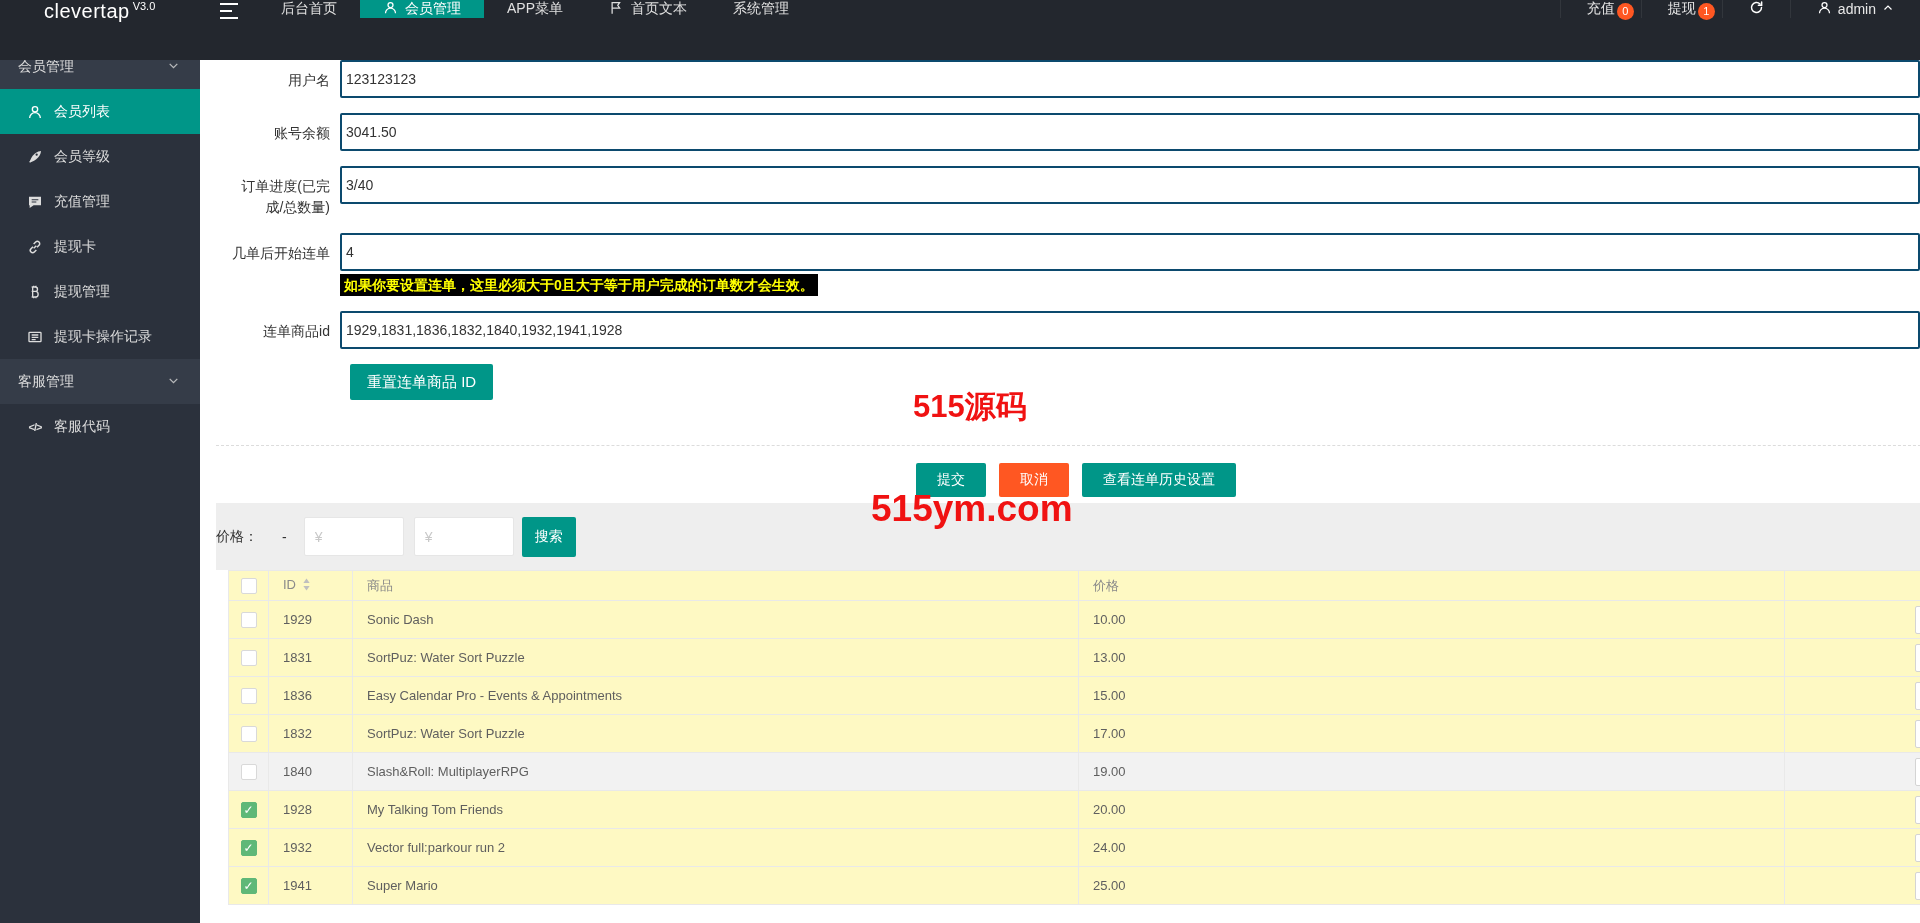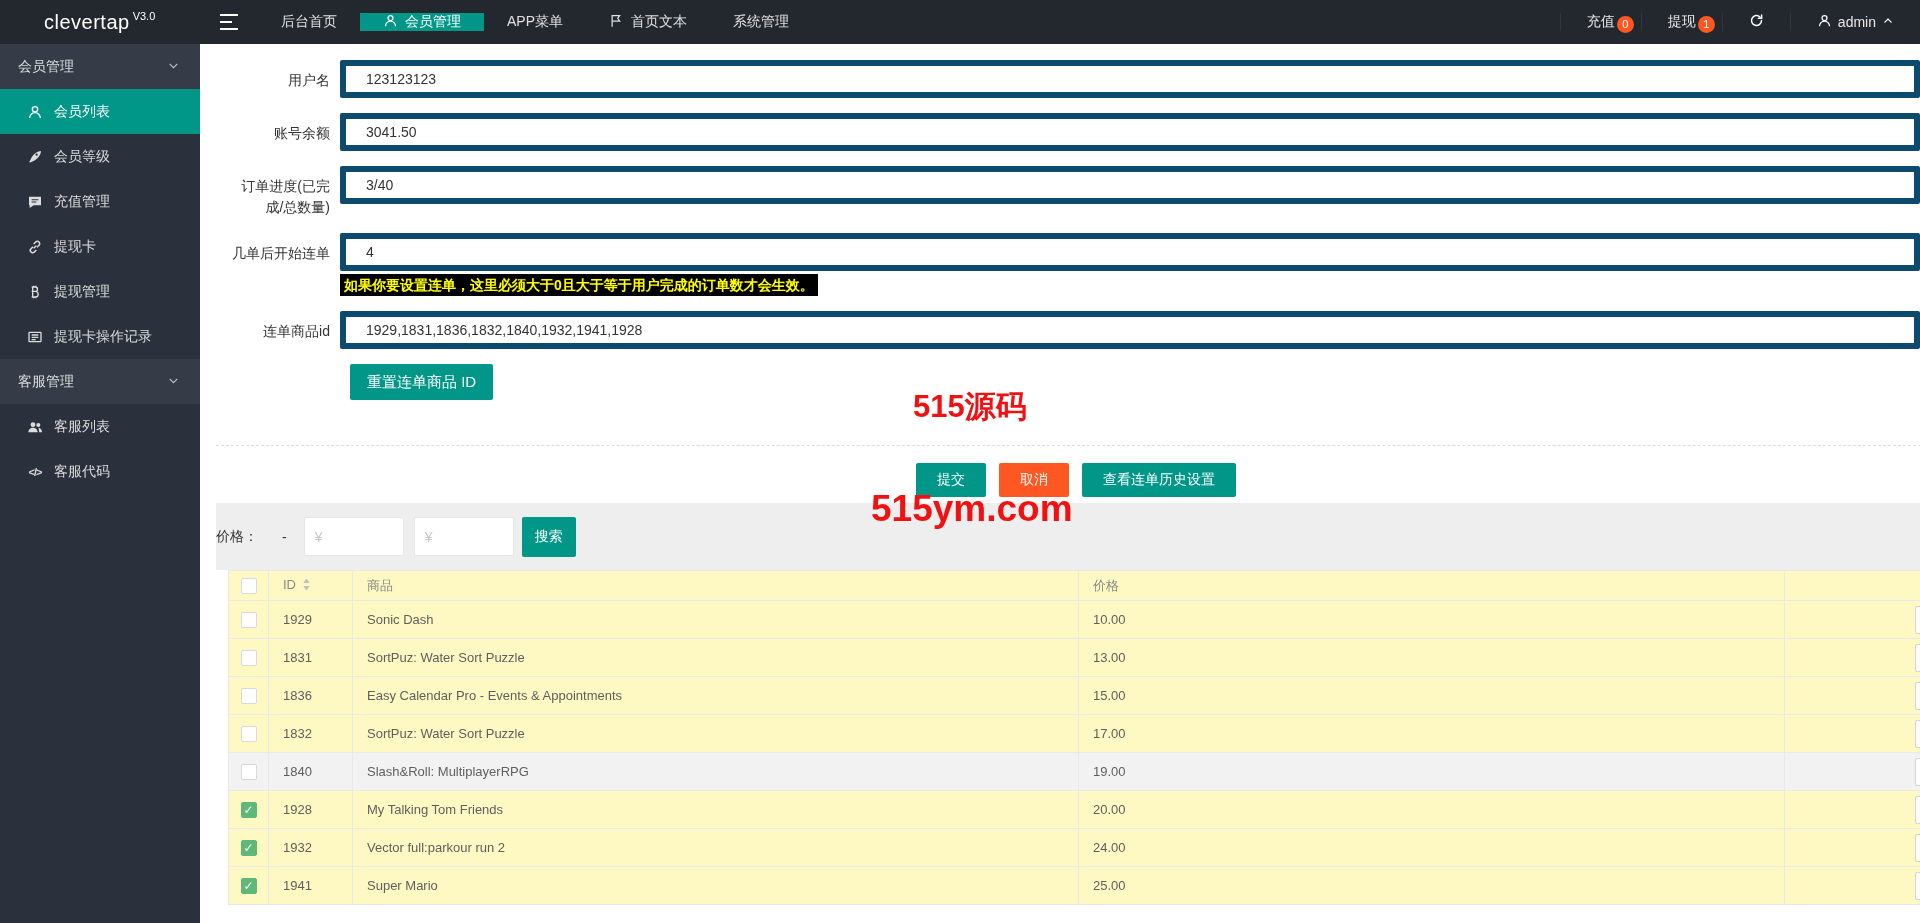--- a/index.html
+++ b/index.html
@@ -1,19 +1,19 @@
 <!DOCTYPE html>
 <html><head>
 <meta charset="utf-8">
 <style>
   * { box-sizing: border-box; margin: 0; padding: 0; }
   html,body { width:1920px; height:923px; overflow:hidden; font-family:"Liberation Sans",sans-serif; background:#fff; }
 
   
-  .navbar { position:fixed; top:0; left:0; width:1920px; height:44px; background:#23272e; display:flex; align-items:center; color:#e8e8e8; z-index:20; }
+  .navbar { position:fixed; top:0; left:0; width:1920px; height:60px; background:#23272e; display:flex; align-items:flex-start; color:#e8e8e8; z-index:20; }
   .logo { width:200px; display:flex; align-items:center; padding-left:44px; flex-shrink:0; }
   .logo-text { color:#fff; font-size:20px; letter-spacing:.5px; }
   .logo-version { color:#fff; font-size:11px; margin-left:3px; position:relative; top:-6px; }
   .hamburger { width:58px; display:flex; flex-direction:column; justify-content:center; align-items:center; cursor:pointer; }
   .hamburger span { display:block; width:18px; height:2px; background:#fff; margin:2.5px 0; }
   .hamburger span:nth-child(2) { width:12px; align-self:flex-start; margin-left:20px; }
   .nav-tabs { display:flex; align-items:stretch; }
   .nav-tab { display:flex; align-items:center; gap:7px; padding:0 23px; font-size:14px; color:#e0e0e0; cursor:pointer; }
   .nav-tab.active { background:#009688; color:#fff; }
   .nav-tab svg { width:15px; height:15px; }
@@ -33,21 +33,21 @@
   .side-item .s-icon svg { width:16px; height:16px; }
   .side-item .s-icon.txt { font-size:11px; font-weight:bold; letter-spacing:-1px; }
 
   
   .content { position:absolute; top:44px; left:216px; width:1720px; height:879px; background:#fff; overflow:hidden; }
 
   .form-area { padding:16px 16px 0 16px; }
   .form-row { display:flex; margin-bottom:15px; }
   .form-label { width:108px; flex-shrink:0; text-align:right; padding:10px 10px 0 0; font-size:14px; color:#333; line-height:21px; word-break:break-all; }
   .form-field { flex:1; display:flex; flex-direction:column; align-items:flex-start; }
-  .form-input { width:100%; height:38px; border:6px solid #0c4a6e; border-radius:2px; padding:0 20px; font-size:14px; color:#333; outline:none; background:#fff; }
+  .form-input { width:100%; height:38px; border:2px solid #0c4a6e; border-radius:2px; padding:0 4px; font-size:14px; color:#333; outline:none; background:#fff; }
   .form-hint { margin-top:3px; background:#000; color:#ffff00; font-size:14px; font-weight:bold; line-height:20px; padding:1px 4px; }
   .reset-row { margin-left:118px; margin-bottom:45px; }
   .btn { border:none; border-radius:2px; cursor:pointer; font-family:inherit; }
   .btn-teal { background:#009688; color:#fff; }
   .btn-orange { background:#ff5722; color:#fff; }
   .btn-reset { height:36px; padding:0 17px; font-size:15px; }
 
   .dashed-divider { border-top:1px dashed #dcdcdc; width:100%; }
   .action-row { display:flex; justify-content:center; gap:13px; padding:17px 0 3px 0; }
   .btn-action { height:34px; padding:0 21px; font-size:14px; }
@@ -208,31 +208,20 @@
           <path d="M7 9h10M7 12.5h10M7 16h6"></path>
         </svg>
       </span>
     <span class="s-label">提现卡操作记录</span>
   </div>
     <div class="side-group">
     <span class="g-label">客服管理</span>
     <span class="g-caret"><svg viewBox="0 0 24 24" fill="none" stroke="#cfcfcf" stroke-width="2.4">
           <path d="M5 9l7 7 7-7"></path>
         </svg></span>
-  </div>
-    <div class="side-item">
-    <span class="s-icon">
-        <svg viewBox="0 0 24 24" fill="currentColor">
-          <circle cx="9" cy="8.5" r="3.6"></circle>
-          <path d="M2 20c0-4 3.2-7 7-7s7 3 7 7z"></path>
-          <circle cx="17" cy="9" r="3"></circle>
-          <path d="M17.5 13c2.8.4 5 2.9 5 7h-4.2"></path>
-        </svg>
-      </span>
-    <span class="s-label">客服列表</span>
   </div>
     <div class="side-item">
     <span class="s-icon txt">&lt;/&gt;</span>
     <span class="s-label">客服代码</span>
   </div>
   </aside>
 
 <div class="content">
 
   <div class="form-area" id="form-area">

